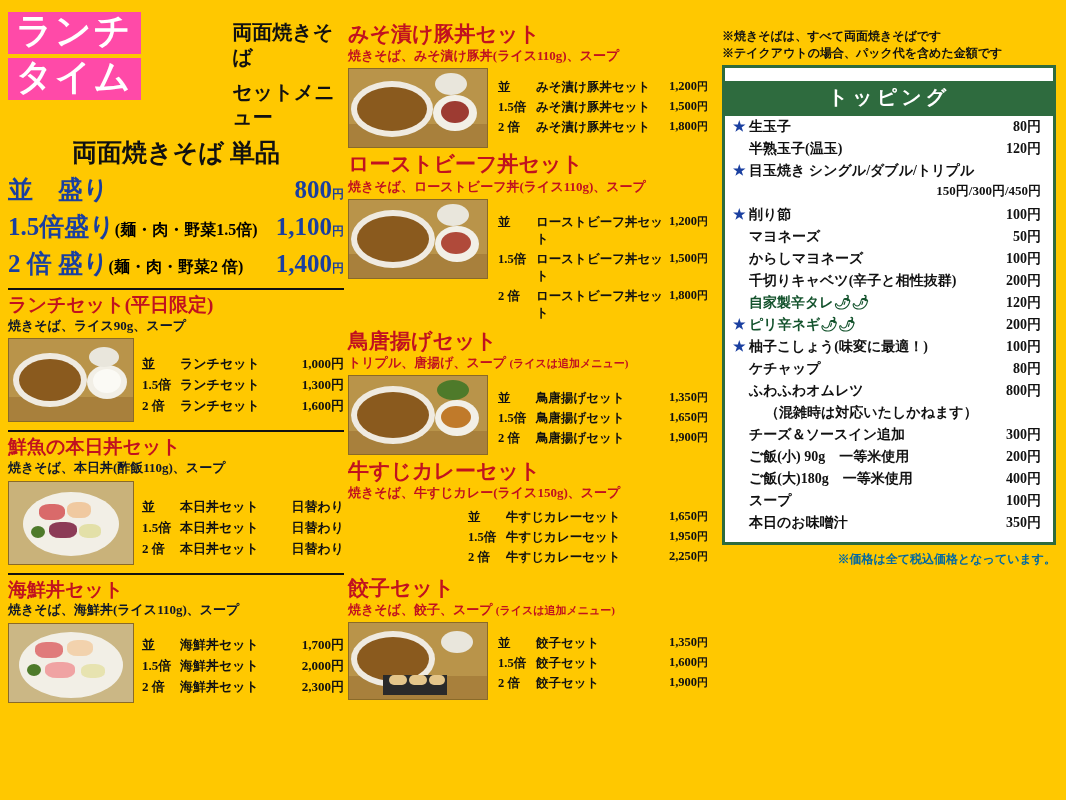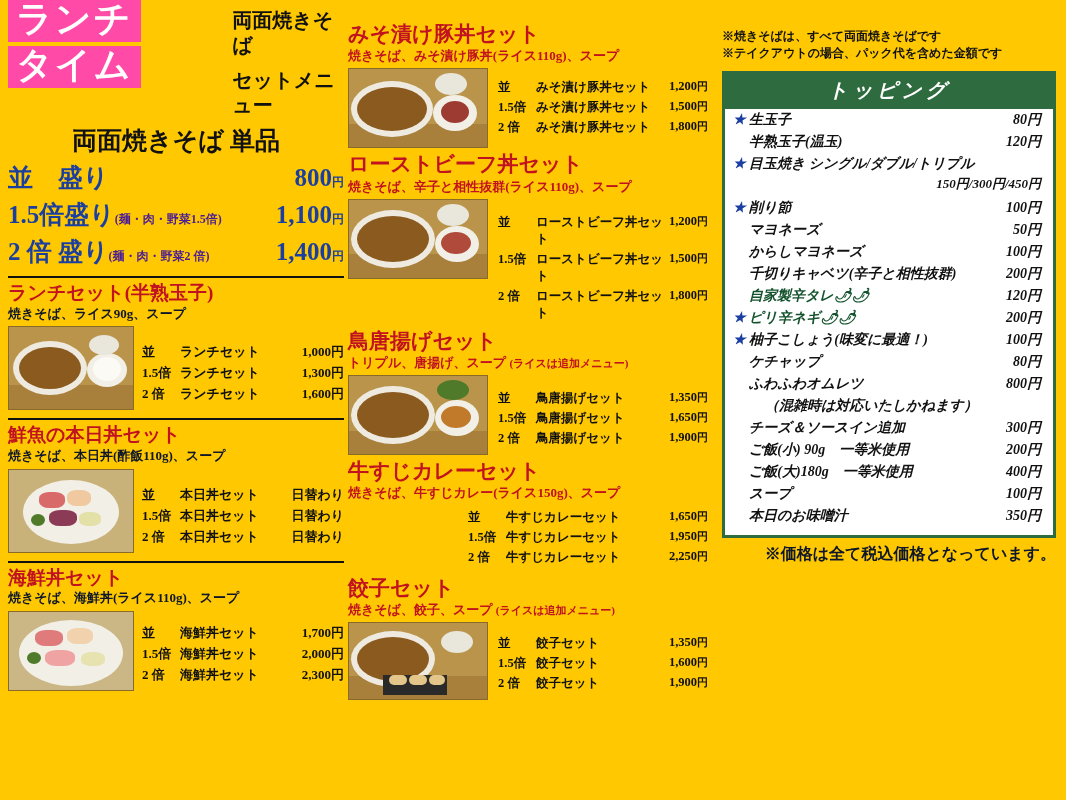--- a/index.html
+++ b/index.html
@@ -52,21 +52,21 @@
   }
   .photo .tbl{
     position:absolute;left:0;right:0;bottom:0;height:30%;
     background:#a8803c;
   }
   .photo .sashimi{
     position:absolute;border-radius:40%;
   }
 
   
-  .col-left{position:absolute;left:8px;top:0;width:336px;font-family:Liberation Serif, serif;}
+  .col-left{position:absolute;left:8px;top:12px;width:336px;font-family:Liberation Serif, serif;}
 
   .lunch-title{
     display:inline-block;
     background:#ff4aa8;
     color:#fff;
     font-weight:bold;
     font-size:36px;
     letter-spacing:2px;
     padding:1px 8px 3px 8px;
     line-height:1.05;
@@ -81,21 +81,21 @@
 
   .tanpin-title{
     color:#111;font-weight:bold;font-size:25px;
     text-align:center;margin-top:6px;
   }
   .price-line{
     display:flex;align-items:baseline;color:#1a3fa0;font-weight:bold;
     margin-top:4px;
   }
   .price-line .nm{font-size:25px;}
-  .price-line .note{font-size:12px;color:#4c1d95;text-align:center;}
+  .price-line .note{font-size:16px;color:#000000;text-align:center;}
   .price-line .pv{margin-left:auto;font-size:25px;}
   .price-line .yen{font-size:12px;}
 
   .hr{border:0;border-top:2px solid #111;margin:8px 0 4px 0;}
 
   .sec-head{color:#c1121f;font-weight:bold;font-size:19px;line-height:1.2;}
   .sec-sub{color:#0f172a;font-weight:bold;font-size:13px;line-height:1.35;}
   .sec-sub2{color:#c1121f;font-weight:bold;font-size:11px;line-height:1.3;}
 
   .item-rows{font-size:13px;color:#111;font-weight:bold;}
@@ -108,45 +108,44 @@
   .col-mid{position:absolute;left:348px;top:22px;width:360px;}
   .mid-block{margin-bottom:4px;}
   .mid-head{color:#c1121f;font-weight:bold;font-size:21px;line-height:1.2;}
   .mid-sub{color:#c1121f;font-weight:bold;font-size:13px;line-height:1.4;}
   .mid-sub .muted{color:#c1121f;font-size:11px;}
 
   
   .col-right{position:absolute;left:722px;top:28px;width:334px;}
   .right-note{color:#111;font-size:12px;font-weight:bold;line-height:1.45;}
   .topping-box{
-    margin-top:8px;
+    margin-top:2px;
     border:3px solid #2e6b3e;
     background:#fff;
-    padding:0 0 8px 0;
-    font-style:italic;
+    padding:13px 0 8px 0;
   }
   .topping-head{
     background:#2e6b3e;color:#fff;text-align:center;
     font-size:20px;font-weight:bold;padding:3px 0 5px 0;letter-spacing:4px;
   }
   .t-row{
     display:flex;align-items:baseline;
     font-size:14px;color:#111;font-weight:bold;
     padding:2px 12px 2px 8px;
   }
   .t-row .star{
     color:#1a3fa0;width:16px;display:inline-block;font-size:14px;
   }
   .t-row .nm{flex:1;}
   .t-row .pr{text-align:right;white-space:nowrap;}
   .t-row.sub{font-size:13px;padding-top:0;padding-bottom:4px;}
   .t-row.indent .nm{padding-left:16px;}
   .chili{color:#14532d;}
   .price-note{
-    color:#0f172a;font-size:16px;font-weight:bold;text-align:right;
+    color:#0369a1;font-size:12px;font-weight:bold;text-align:right;
     margin-top:6px;
   }
 </style>
 </head>
 <body>
 
 <div id="page">
 
   <div class="col-left">
 
@@ -180,21 +179,21 @@
         <span class="nm">2 倍 盛り</span>
         <span class="note">(麺・肉・野菜2 倍)</span>
         <span class="pv">1,400</span>
         <span class="yen">円</span>
       </div>
     </div>
 
     <hr class="hr">
 
     <div>
-      <div class="sec-head">ランチセット(半熟玉子)</div>
+      <div class="sec-head">ランチセット(平日限定)</div>
       <div class="sec-sub">焼きそば、ライス90g、スープ</div>
       <div style="display:flex;margin-top:4px;">
         <div class="photo" style="width:124px;height:82px;">
           <div class="tbl"></div>
           <div class="plate" style="left:4px;top:14px;width:74px;height:54px;"></div>
           <div class="noodle" style="left:10px;top:20px;width:62px;height:42px;"></div>
           <div class="bowl" style="left:78px;top:26px;width:40px;height:34px;"></div>
           <div class="rice" style="left:84px;top:30px;width:28px;height:24px;"></div>
           <div class="soup" style="left:80px;top:8px;width:30px;height:20px;"></div>
         </div>
@@ -319,21 +318,21 @@
             <span class="nm">みそ漬け豚丼セット</span>
             <span class="pr">1,800</span>
             <span class="yen">円</span>
           </div>
         </div>
       </div>
     </div>
 
     <div class="mid-block">
       <div class="mid-head">ローストビーフ丼セット</div>
-      <div class="mid-sub">焼きそば、辛子と相性抜群(ライス110g)、スープ</div>
+      <div class="mid-sub">焼きそば、ローストビーフ丼(ライス110g)、スープ</div>
       <div style="display:flex;margin-top:3px;">
         <div class="photo" style="width:138px;height:78px;">
           <div class="tbl"></div>
           <div class="plate" style="left:2px;top:10px;width:84px;height:58px;"></div>
           <div class="noodle" style="left:8px;top:16px;width:72px;height:46px;"></div>
           <div class="bowl" style="left:86px;top:26px;width:44px;height:36px;"></div>
           <div class="meat" style="left:92px;top:32px;width:30px;height:22px;background:#b04a3a;"></div>
           <div class="soup" style="left:88px;top:4px;width:32px;height:22px;"></div>
         </div>
         <div class="item-rows" style="flex:1;margin-left:10px;padding-top:12px;font-size:12.5px;">

